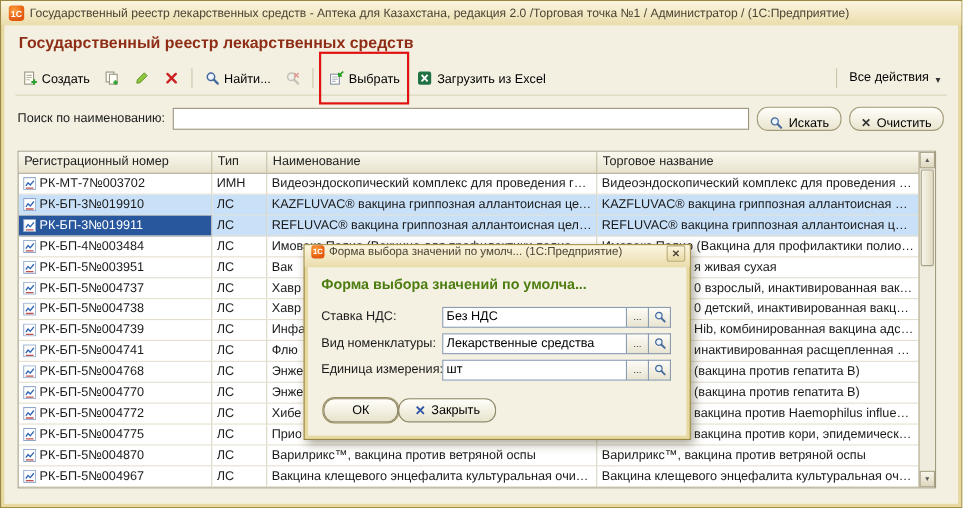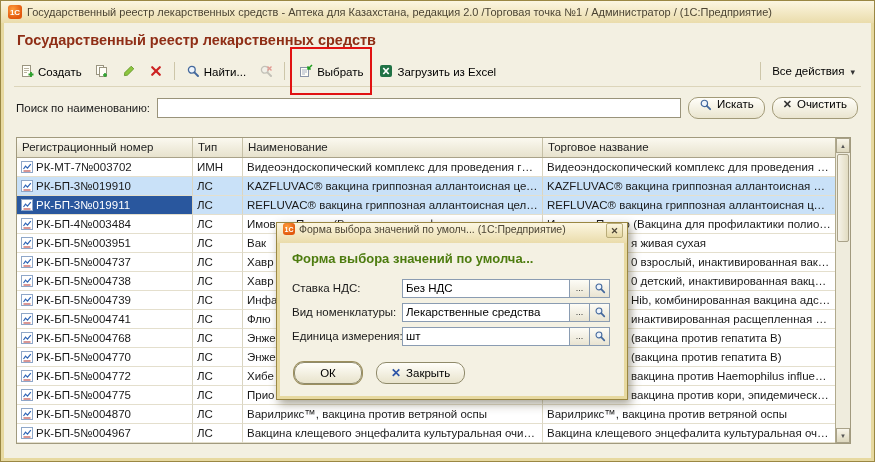--- a/index.html
+++ b/index.html
@@ -15,21 +15,21 @@
   .tb-btn{display:flex;align-items:flex-end;gap:4px;padding:3px 5px;background:none;border:1px solid transparent;font:inherit;cursor:default;border-radius:2px;white-space:nowrap}
   .tb-btn.disabled{opacity:.45}
   .tb-sep{width:1px;height:18px;background:#cdc6a9;margin:0 4px}
   .spacer{flex:1}
   .arrow{font-size:9px;color:#333;margin-left:2px}
   .ic{display:inline-flex;align-items:center}
   .ann-box{border:2px solid #e11212;padding:11px 1px;display:flex;align-items:center}
   .search-row{position:absolute;left:12px;right:13px;top:73px;height:24px;display:flex;align-items:center;gap:7px}
   .search-label{white-space:nowrap}
   .search-input{flex:1;height:20px;border:1px solid #99937a;background:#fff;font:inherit;padding:0 4px}
-  .pill-btn{display:flex;align-items:flex-start;gap:5px;height:22px;padding:0 10px;border:1px solid #a29a78;border-radius:10px;background:linear-gradient(#fffef9,#eae5cf);font:inherit;cursor:default;white-space:nowrap}
+  .pill-btn{display:flex;align-items:flex-end;gap:5px;height:22px;padding:0 10px;border:1px solid #a29a78;border-radius:10px;background:linear-gradient(#fffef9,#eae5cf);font:inherit;cursor:default;white-space:nowrap}
   .x-glyph{color:#333;font-weight:bold;font-size:11px}
   .table{position:absolute;left:12px;top:114px;width:835px;height:307px;border:1px solid #a19a7e;background:#fff}
   .thead{display:flex;height:20px;background:linear-gradient(#fbf9f0,#e7e2cd);border-bottom:1px solid #a9a289}
   .th{padding:3px 5px;border-right:1px solid #c6c0a6;font-size:11.5px;color:#222;white-space:nowrap;overflow:hidden}
   .tbody{position:absolute;top:20px;left:0;right:15px;bottom:0;overflow:hidden}
   .trow{display:flex;height:19px;background:#fff}
   .trow.selected .cell{background:#c9e1f8}
   .cell{padding:1px 4px;border-right:1px solid #dad5c2;border-bottom:1px solid #e4dfcd;white-space:nowrap;overflow:hidden;display:flex;align-items:center;gap:3px}
   .cell span{overflow:hidden;text-overflow:ellipsis;white-space:nowrap;min-width:0}
   .c-reg{width:176px;flex:0 0 176px}
@@ -47,21 +47,21 @@
   .dlg-titlebar{flex:0 0 20px;display:flex;align-items:flex-start;gap:4px;padding:0 4px 0 6px;background:linear-gradient(#fcf6e1,#eadcab)}
   .dlg-titlebar .logo{width:12px;height:12px;font-size:7px;flex:0 0 12px}
   .dlg-title-text{flex:1;font-size:10.5px;color:#4b4433;white-space:nowrap;overflow:hidden}
   .dlg-close{width:17px;height:15px;border:1px solid #b9ac79;border-radius:2px;background:linear-gradient(#fbf5df,#e6d8a3);font-size:9px;color:#4a4335;display:flex;align-items:center;justify-content:center;font-weight:bold}
   .dlg-body{flex:1;margin:0 3px 3px;background:#f4f1e3;padding:8px 12px;position:relative}
   .dlg-heading{font-size:13px;font-weight:bold;color:#4d7c0f;margin-bottom:12px;white-space:nowrap;overflow:hidden}
   .field-row{display:flex;align-items:center;margin-bottom:4px;height:20px}
   .field-label{width:110px;flex:0 0 110px;font-size:11.5px;white-space:nowrap}
   .field-input{width:168px;height:19px;border:1px solid #8a9cb2;background:#fff;font:inherit;padding:0 3px}
   .mini-btn{width:20px;height:19px;border:1px solid #8a9cb2;border-left:none;background:linear-gradient(#fdfcf6,#e9e4d2);font-size:9px;display:flex;align-items:center;justify-content:center;color:#333;padding:0}
-  .dlg-buttons{display:flex;gap:14px;margin-top:16px;padding-left:2px}
+  .dlg-buttons{display:flex;gap:0;margin-top:16px;padding-left:2px}
   .dlg-btn{display:flex;align-items:center;justify-content:center;gap:5px;height:22px;padding:0 14px;border:1px solid #8f8a6a;border-radius:10px;background:linear-gradient(#fffef9,#e8e3cc);font:inherit;white-space:nowrap}
   .dlg-btn.default{box-shadow:0 0 0 1px #9c8f5e;min-width:68px}
   .blue-x{color:#2d54a7;font-weight:bold;font-size:12px}
 </style>
 </head>
 <body>
 
 <div class="window">
   <div class="titlebar">
     <span class="logo">1С</span>

